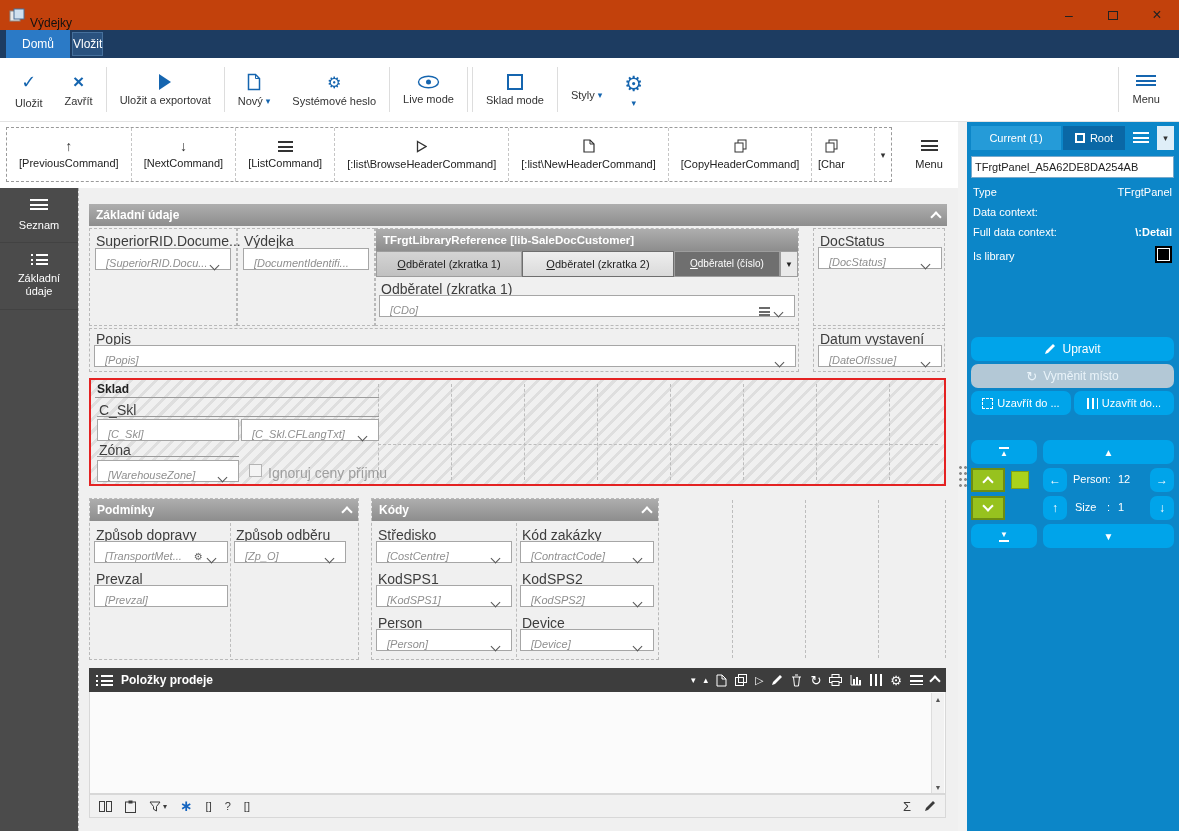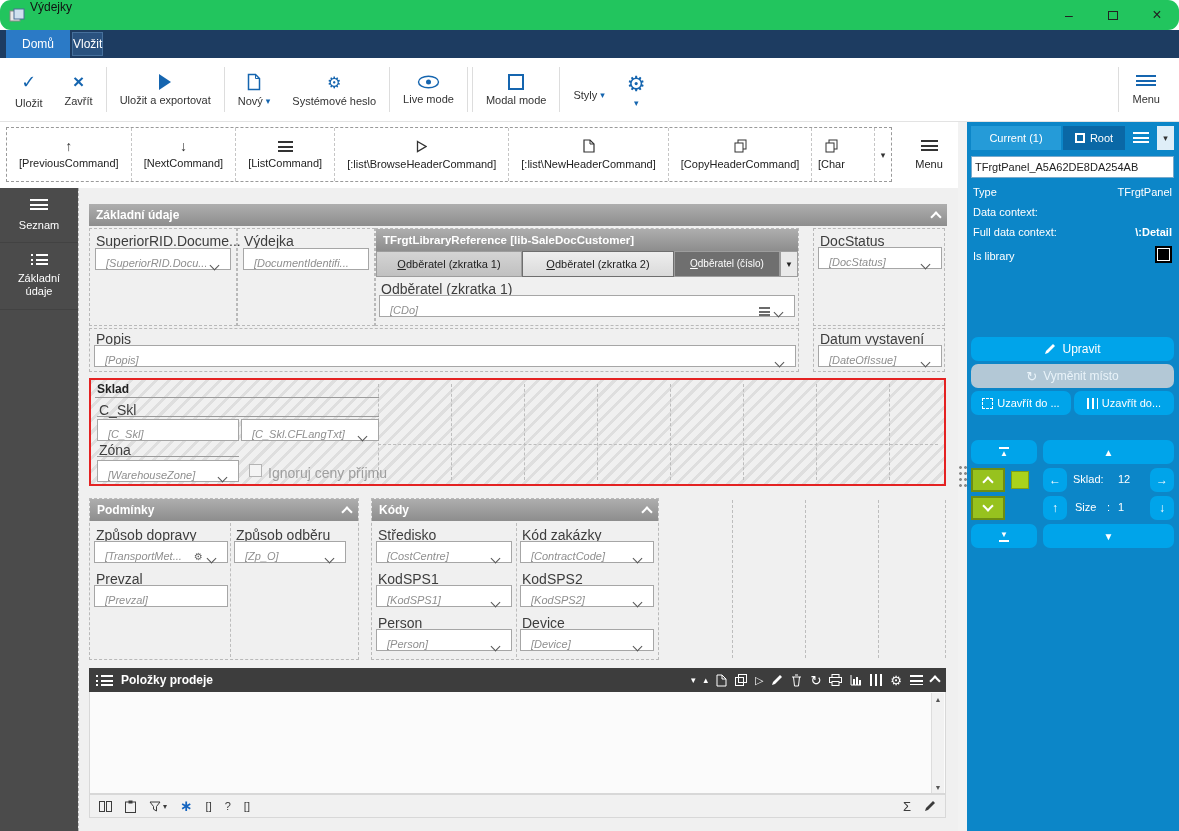--- a/index.html
+++ b/index.html
@@ -2,21 +2,21 @@
 <html><head>
 <meta charset="utf-8">
 <style>
   * { box-sizing:border-box; margin:0; padding:0; }
   html,body { width:1179px; height:831px; }
   body { font-family:"Liberation Sans","DejaVu Sans",sans-serif; background:#fff; overflow:hidden; }
   #app { position:relative; width:1179px; height:831px; background:#fff; }
   .abs { position:absolute; }
 
   
-  .titlebar { left:0; top:0; width:1179px; height:30px; background:#22c55e; display:flex; align-items:flex-start;border-radius:11px; }
+  .titlebar { left:0; top:0; width:1179px; height:30px; background:#c2410c; display:flex; align-items:flex-end; }
   .title-text { font-size:12px; color:#111; margin-left:8px; }
   .wctl { width:44px; height:30px; display:flex; align-items:center; justify-content:center; color:#222; font-size:14px; }
   .maxsq { width:10px; height:9px; border:1.4px solid #222; display:inline-block; }
 
   
   .ribbontabs { left:0; top:30px; width:1179px; height:28px; background:#1d3c61; display:flex; align-items:stretch; padding-left:6px; }
   .rtab { display:flex; align-items:center; padding:0 16px; font-size:12px; color:#fff; }
   .rtab.active { background:#2b7ac6; }
   .rtab.boxed { margin:2px 0 2px 2px; background:#2a527f; border:1px solid #46709c; padding:0 0; }
 
@@ -161,21 +161,21 @@
       <svg width="23" height="14">
           <ellipse cx="11.5" cy="7" rx="10" ry="5.8" fill="none" stroke="#1565af" stroke-width="1.4"></ellipse>
           <circle cx="11.5" cy="7" r="2.5" fill="#1565af"></circle>
         </svg>
       <span>Live mode</span>
     </div>
     <div class="tsep"></div>
     <div class="tsep"></div>
     <div class="tbtn">
       <span class="modalsq"></span>
-      <span>Modal mode</span>
+      <span>Sklad mode</span>
     </div>
     <div class="tsep"></div>
     <div class="tbtn">
       <span class="lblrow" style="margin-top:10px">
           <span>Styly</span>
           <span class="bluecaret">▾</span>
         </span>
     </div>
     <div class="tbtn">
       <span style="font-size:21px;color:#1565af;line-height:21px">⚙</span>
@@ -549,21 +549,21 @@
     </div>
     <div class="bbtn" style="left:76px;top:318px;width:131px;height:24px;font-size:10px">
       <span>▲</span>
     </div>
 
     <div class="gbtn" style="left:4px;top:346px;width:34px;height:24px">
       <span class="wchev-up"></span>
     </div>
     <span class="abs" style="left:44px;top:349px;width:18px;height:18px;background:#a9d31b;border:1px solid #7fa213"></span>
     <div class="bbtn" style="left:76px;top:346px;width:24px;height:24px">←</div>
-    <span class="itext" style="left:106px;top:351px">Sklad:</span>
+    <span class="itext" style="left:106px;top:351px">Person:</span>
     <span class="itext" style="left:151px;top:351px">12</span>
     <div class="bbtn" style="left:183px;top:346px;width:24px;height:24px">→</div>
 
     <div class="gbtn" style="left:4px;top:374px;width:34px;height:24px">
       <span class="wchev-dn"></span>
     </div>
     <div class="bbtn" style="left:76px;top:374px;width:24px;height:24px">↑</div>
     <span class="itext" style="left:108px;top:379px">Size</span>
     <span class="itext" style="left:140px;top:379px">:</span>
     <span class="itext" style="left:151px;top:379px">1</span>

